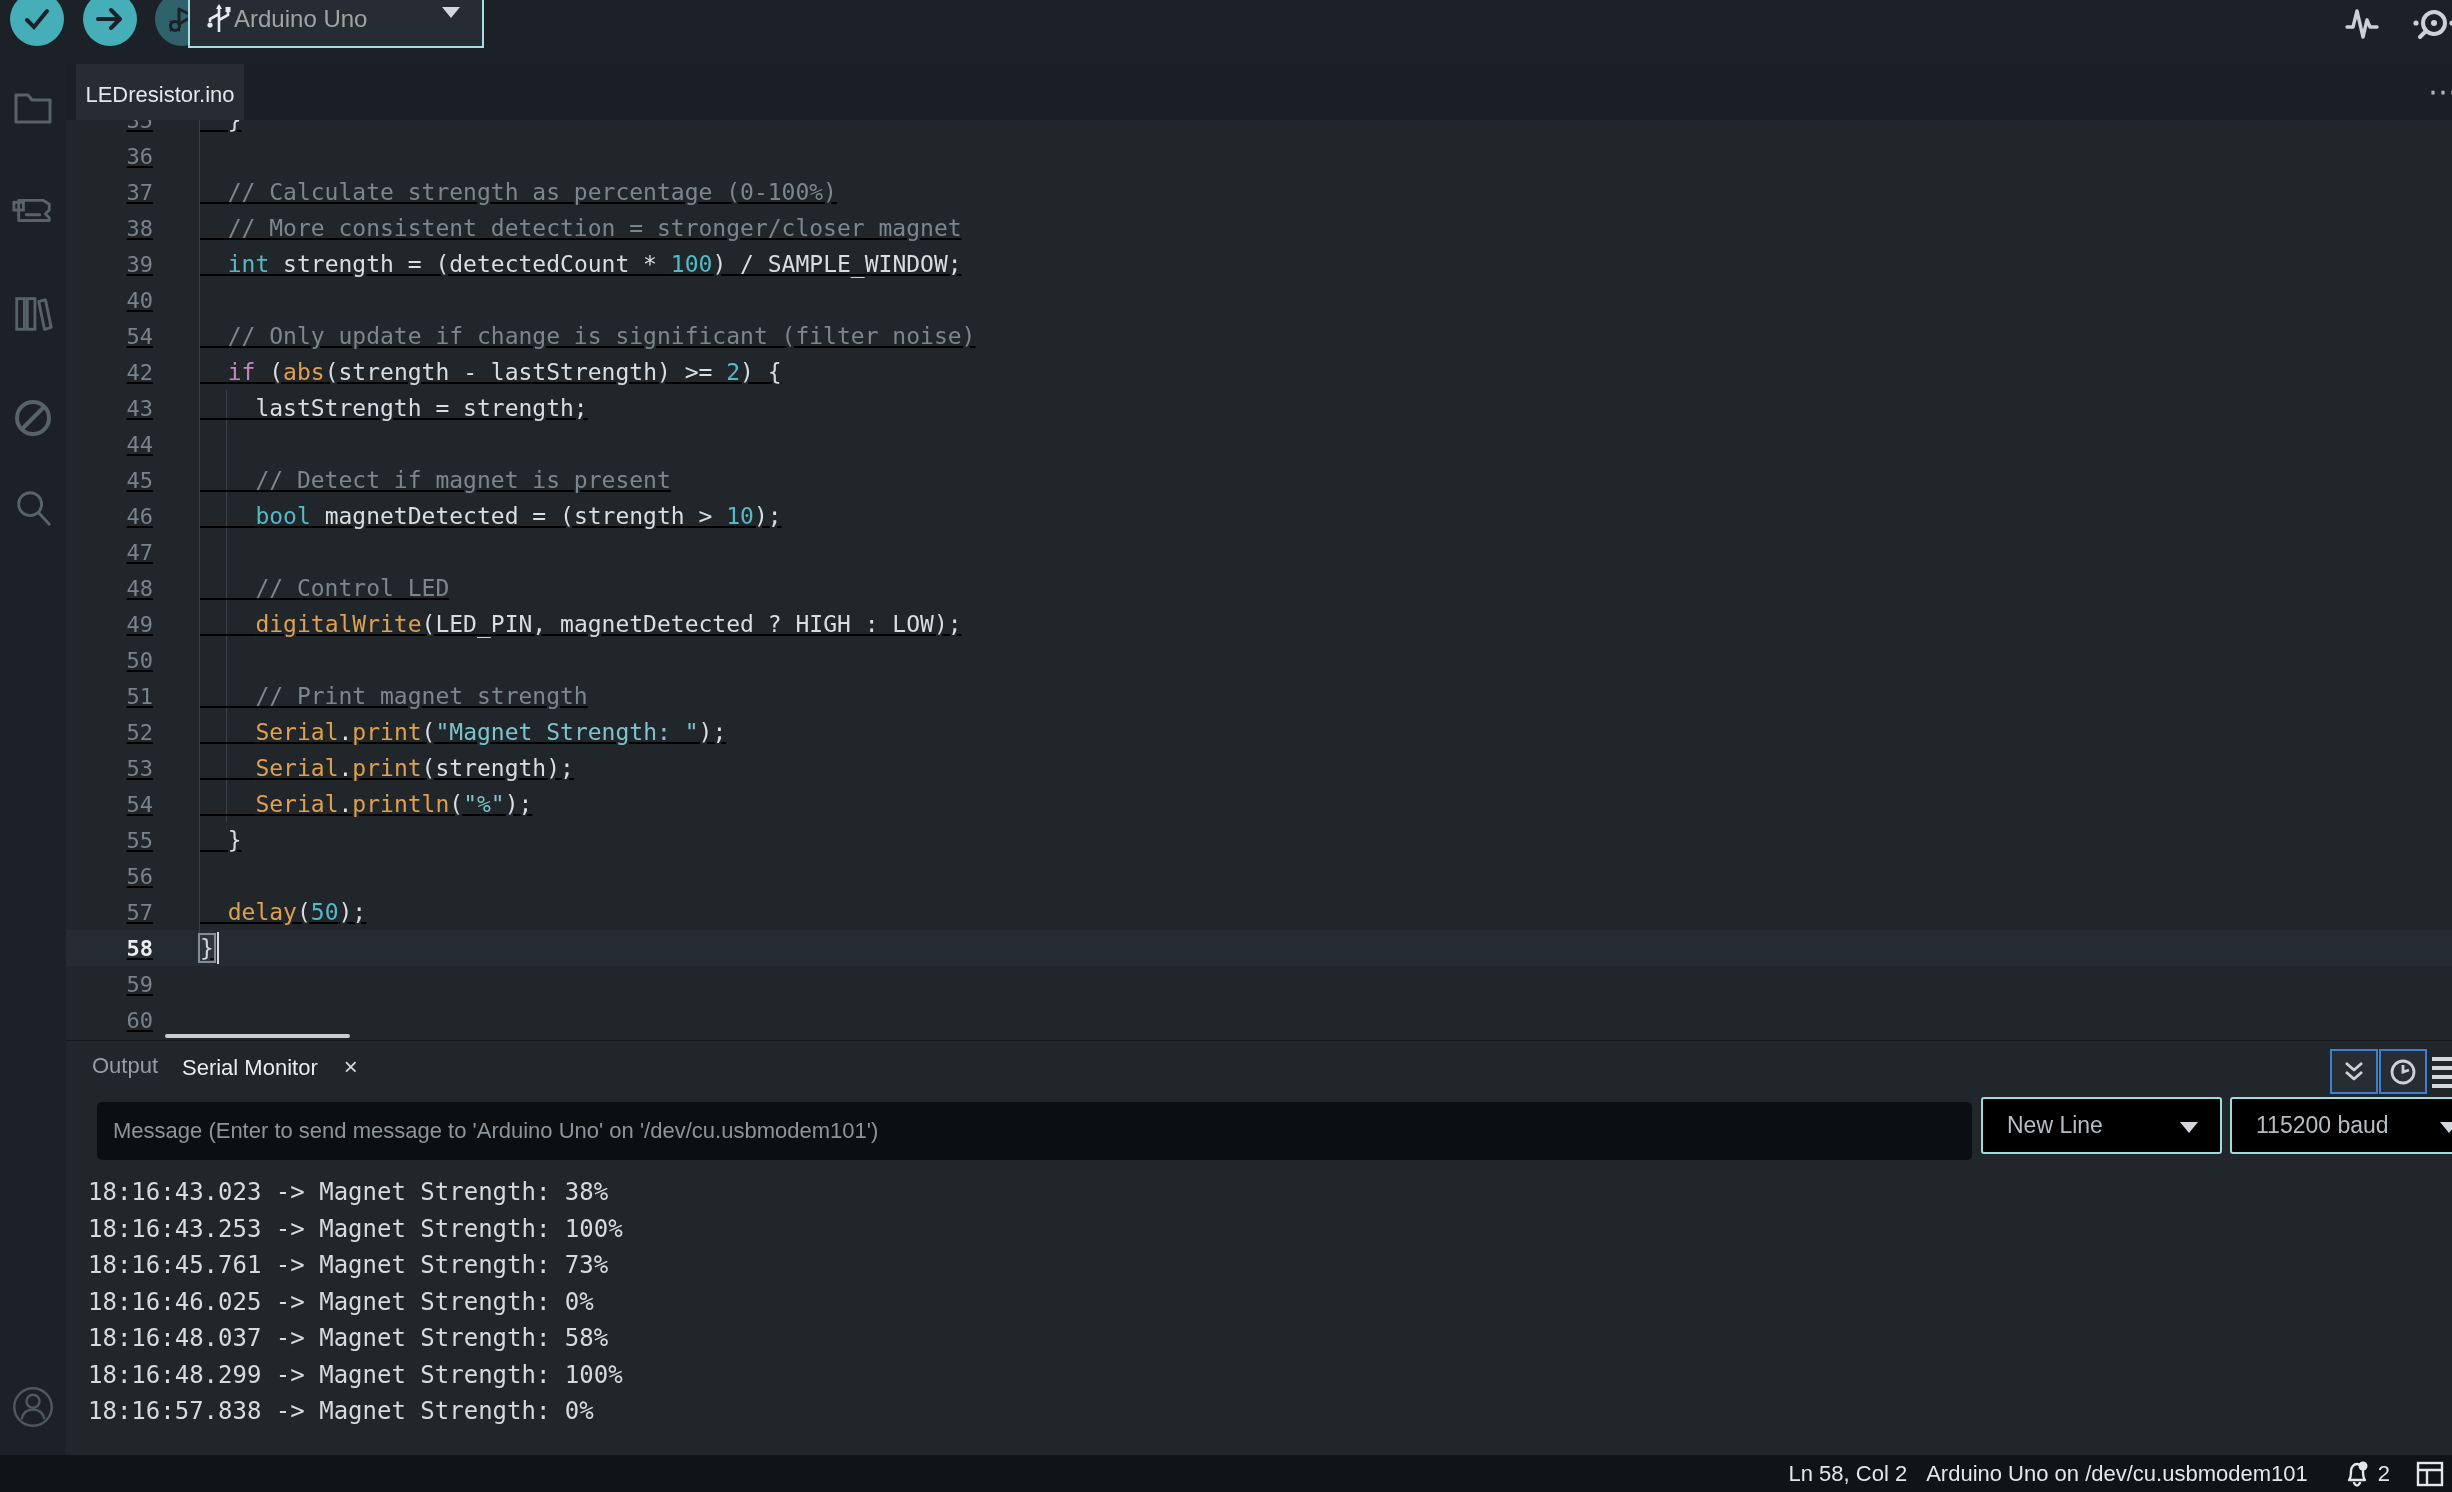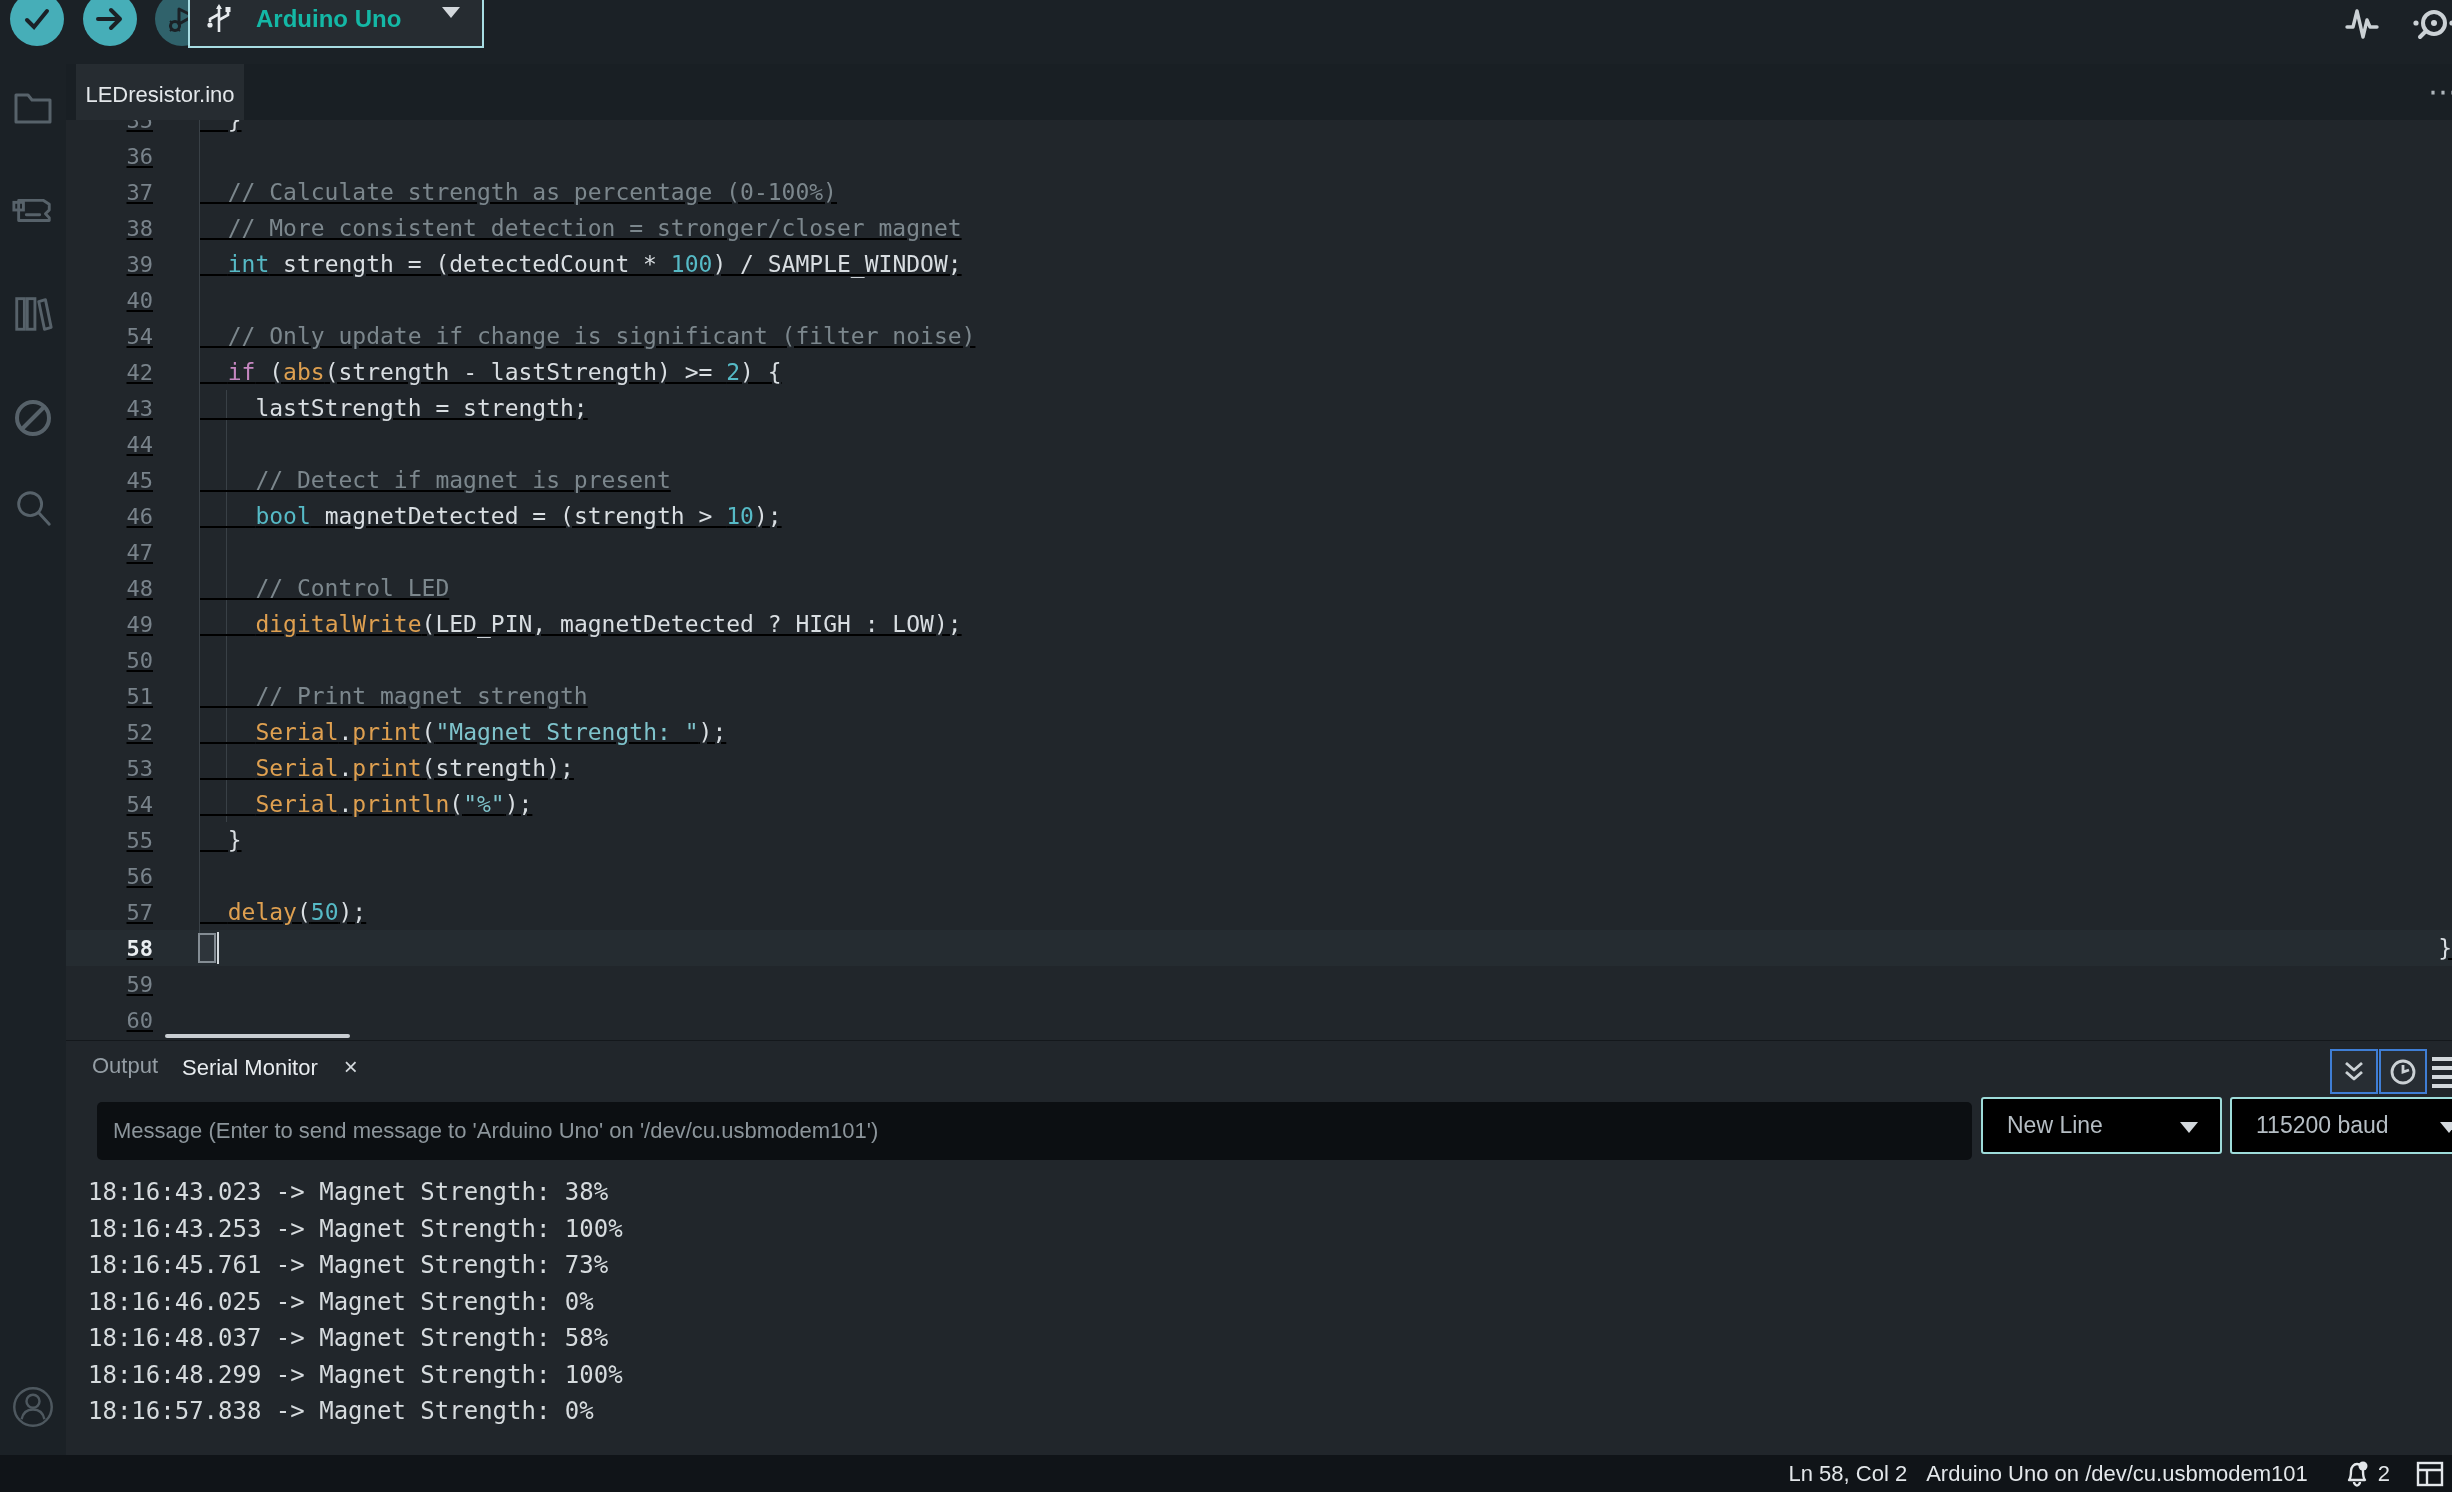--- a/index.html
+++ b/index.html
@@ -9,21 +9,21 @@
 
   
   .toolbar { position:absolute; left:0; top:0; width:2452px; height:60px; background:#1B2126; }
   .circle-btn { position:absolute; top:-8px; width:54px; height:54px; border-radius:50%;
                 background:#46AEB8; display:flex; align-items:center; justify-content:center; }
   .circle-btn svg { stroke:#1B2126; }
   .circle-btn.dim { background:#30626B; }
   .board-select { position:absolute; left:188px; top:-10px; width:296px; height:58px;
                   border:2px solid #A8DDE3; background:#262C31; display:flex; align-items:center; }
   .board-select .usb { margin-left:16px; }
-  .board-select .label { color:#14b8a6; font-weight:bold; font-size:24px; margin-left:24px; }
+  .board-select .label { color:#a3a3a3; font-weight:normal; font-size:24px; margin-left:2px; }
   .board-select .caret { position:absolute; right:22px; top:26px; }
   .caret-down { width:0; height:0; border-left:9px solid transparent; border-right:9px solid transparent;
                 border-top:11px solid #D3D8DC; }
   .tb-right-icon { position:absolute; top:6px; }
 
   
   .sidebar { position:absolute; left:0; top:60px; width:66px; height:1395px; background:#1B2126; }
   .side-icon { position:absolute; left:11px; width:44px; height:44px; display:flex;
                align-items:center; justify-content:center; }
   .side-icon svg { stroke:#57626A; fill:none; stroke-width:3; }
@@ -37,21 +37,21 @@
 
   
   .editor { position:absolute; left:66px; top:120px; width:2386px; height:920px;
             background:#21262B; overflow:hidden; }
   .code-lines { position:absolute; left:0; top:-18px; width:100%; }
   .code-row { position:relative; height:36px; display:flex; align-items:center; white-space:pre;
               font-family:"DejaVu Sans Mono", monospace; font-size:23px;text-decoration:underline; }
   .gutter { width:99px; flex:0 0 99px; text-align:right; padding-right:12px;
             color:#79838B; font-size:22px; }
   .code-row.active .gutter { color:#E9EDF0; font-weight:bold; }
-  .code-row.active { background:rgba(110,160,150,0.06);justify-content:space-between; }
+  .code-row.active { background:rgba(110,160,150,0.06); }
   .code-text { padding-left:35px; color:#D9DEE2; }
   .tk-d { color:#D9DEE2; } .tk-c { color:#7C878D; } .tk-k { color:#C586C0; }
   .tk-f { color:#DFA050; } .tk-t { color:#56BAC6; } .tk-n { color:#56BAC6; } .tk-s { color:#7FC4CC; }
   .indent-guide { position:absolute; width:1px; background:#394046; }
   .bracket-box { position:absolute; left:132px; width:18px; height:30px; top:3px;
                  border:2px solid #848D94; background:rgba(130,140,148,0.10); }
   .cursor-bar { position:absolute; left:151px; top:2px; width:2px; height:32px; background:#D4DADE; }
   .hscrollbar { position:absolute; left:99px; bottom:2px; width:185px; height:4px;
                 background:#C9CED3; border-radius:2px; }
 

